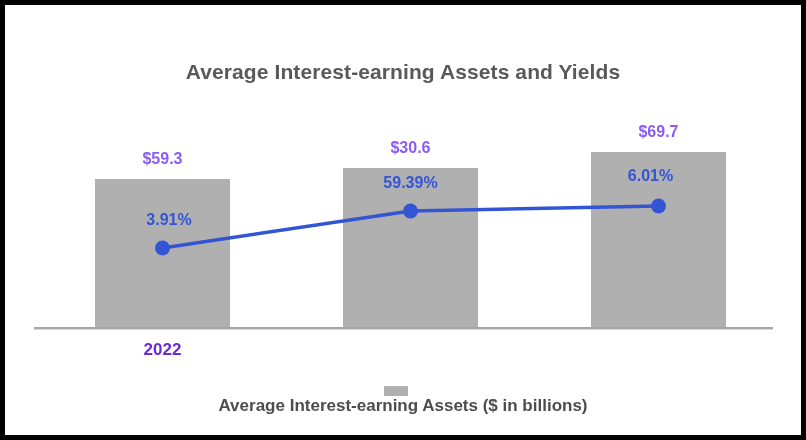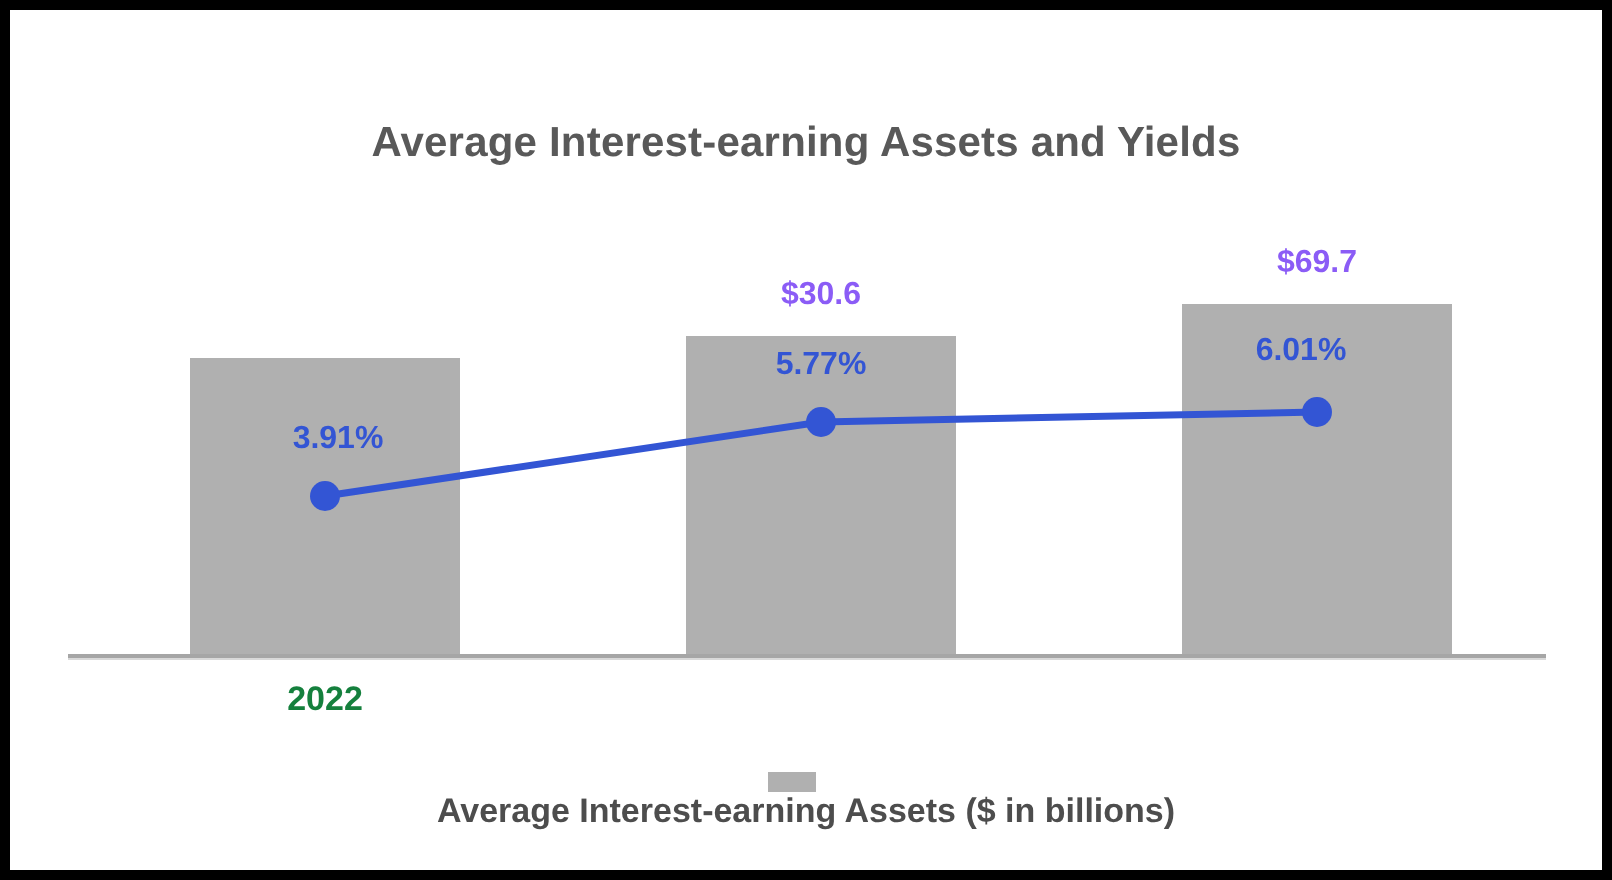--- a/index.html
+++ b/index.html
@@ -62,21 +62,21 @@
     font-size: 16px;
     font-weight: bold;
     color: #3355d4;
     white-space: nowrap;
   }
   .x-tick-label {
     position: absolute;
     text-align: center;
     font-size: 17px;
     font-weight: bold;
-    color: #15803d;
+    color: #6d28d9;
     white-space: nowrap;
   }
   #axis-line {
     position: absolute;
     left: 29px;
     top: 293px;
     width: 739px;
     height: 2px;
     background: #a6a6a6;
     border-bottom: 1px solid #d9d9d9;
@@ -146,32 +146,33 @@
   <div id="chart-inner">
 
     <div id="chart-title">Average Interest-earning Assets and Yields</div>
 
     <div class="plot">
 
       <div class="bar" style="left:90px; top:145px; width:135px; height:148px;"></div>
       <div class="bar" style="left:338px; top:134px; width:135px; height:159px;"></div>
       <div class="bar" style="left:586px; top:118px; width:135px; height:175px;"></div>
 
+      <div class="bar-value-label" style="left:90px; top:116px; width:135px;">$59.3</div>
       <div class="bar-value-label" style="left:338px; top:105px; width:135px;">$30.6</div>
       <div class="bar-value-label" style="left:586px; top:89px; width:135px;">$69.7</div>
 
       <svg id="line-svg" viewBox="0 0 796 430">
         <polyline points="157.5,214 405.5,177 653.5,172" fill="none" stroke="#3355d4" stroke-width="3.5" stroke-linejoin="round" stroke-linecap="round"></polyline>
         <circle cx="157.5" cy="214" r="7.5" fill="#3355d4"></circle>
         <circle cx="405.5" cy="177" r="7.5" fill="#3355d4"></circle>
         <circle cx="653.5" cy="172" r="7.5" fill="#3355d4"></circle>
       </svg>
 
       <div class="yield-label" style="left:90px; top:177px; width:148px;">3.91%</div>
-      <div class="yield-label" style="left:338px; top:140px; width:135px;">5.77%</div>
+      <div class="yield-label" style="left:338px; top:140px; width:135px;">59.39%</div>
       <div class="yield-label" style="left:586px; top:133px; width:119px;">6.01%</div>
 
       <div id="axis-line"></div>
 
       <div class="x-tick-label" style="left:90px; top:306px; width:135px;">2022</div>
     </div>
 
     <div id="legend">
       <div class="legend-row">
         <span class="legend-swatch"></span>

